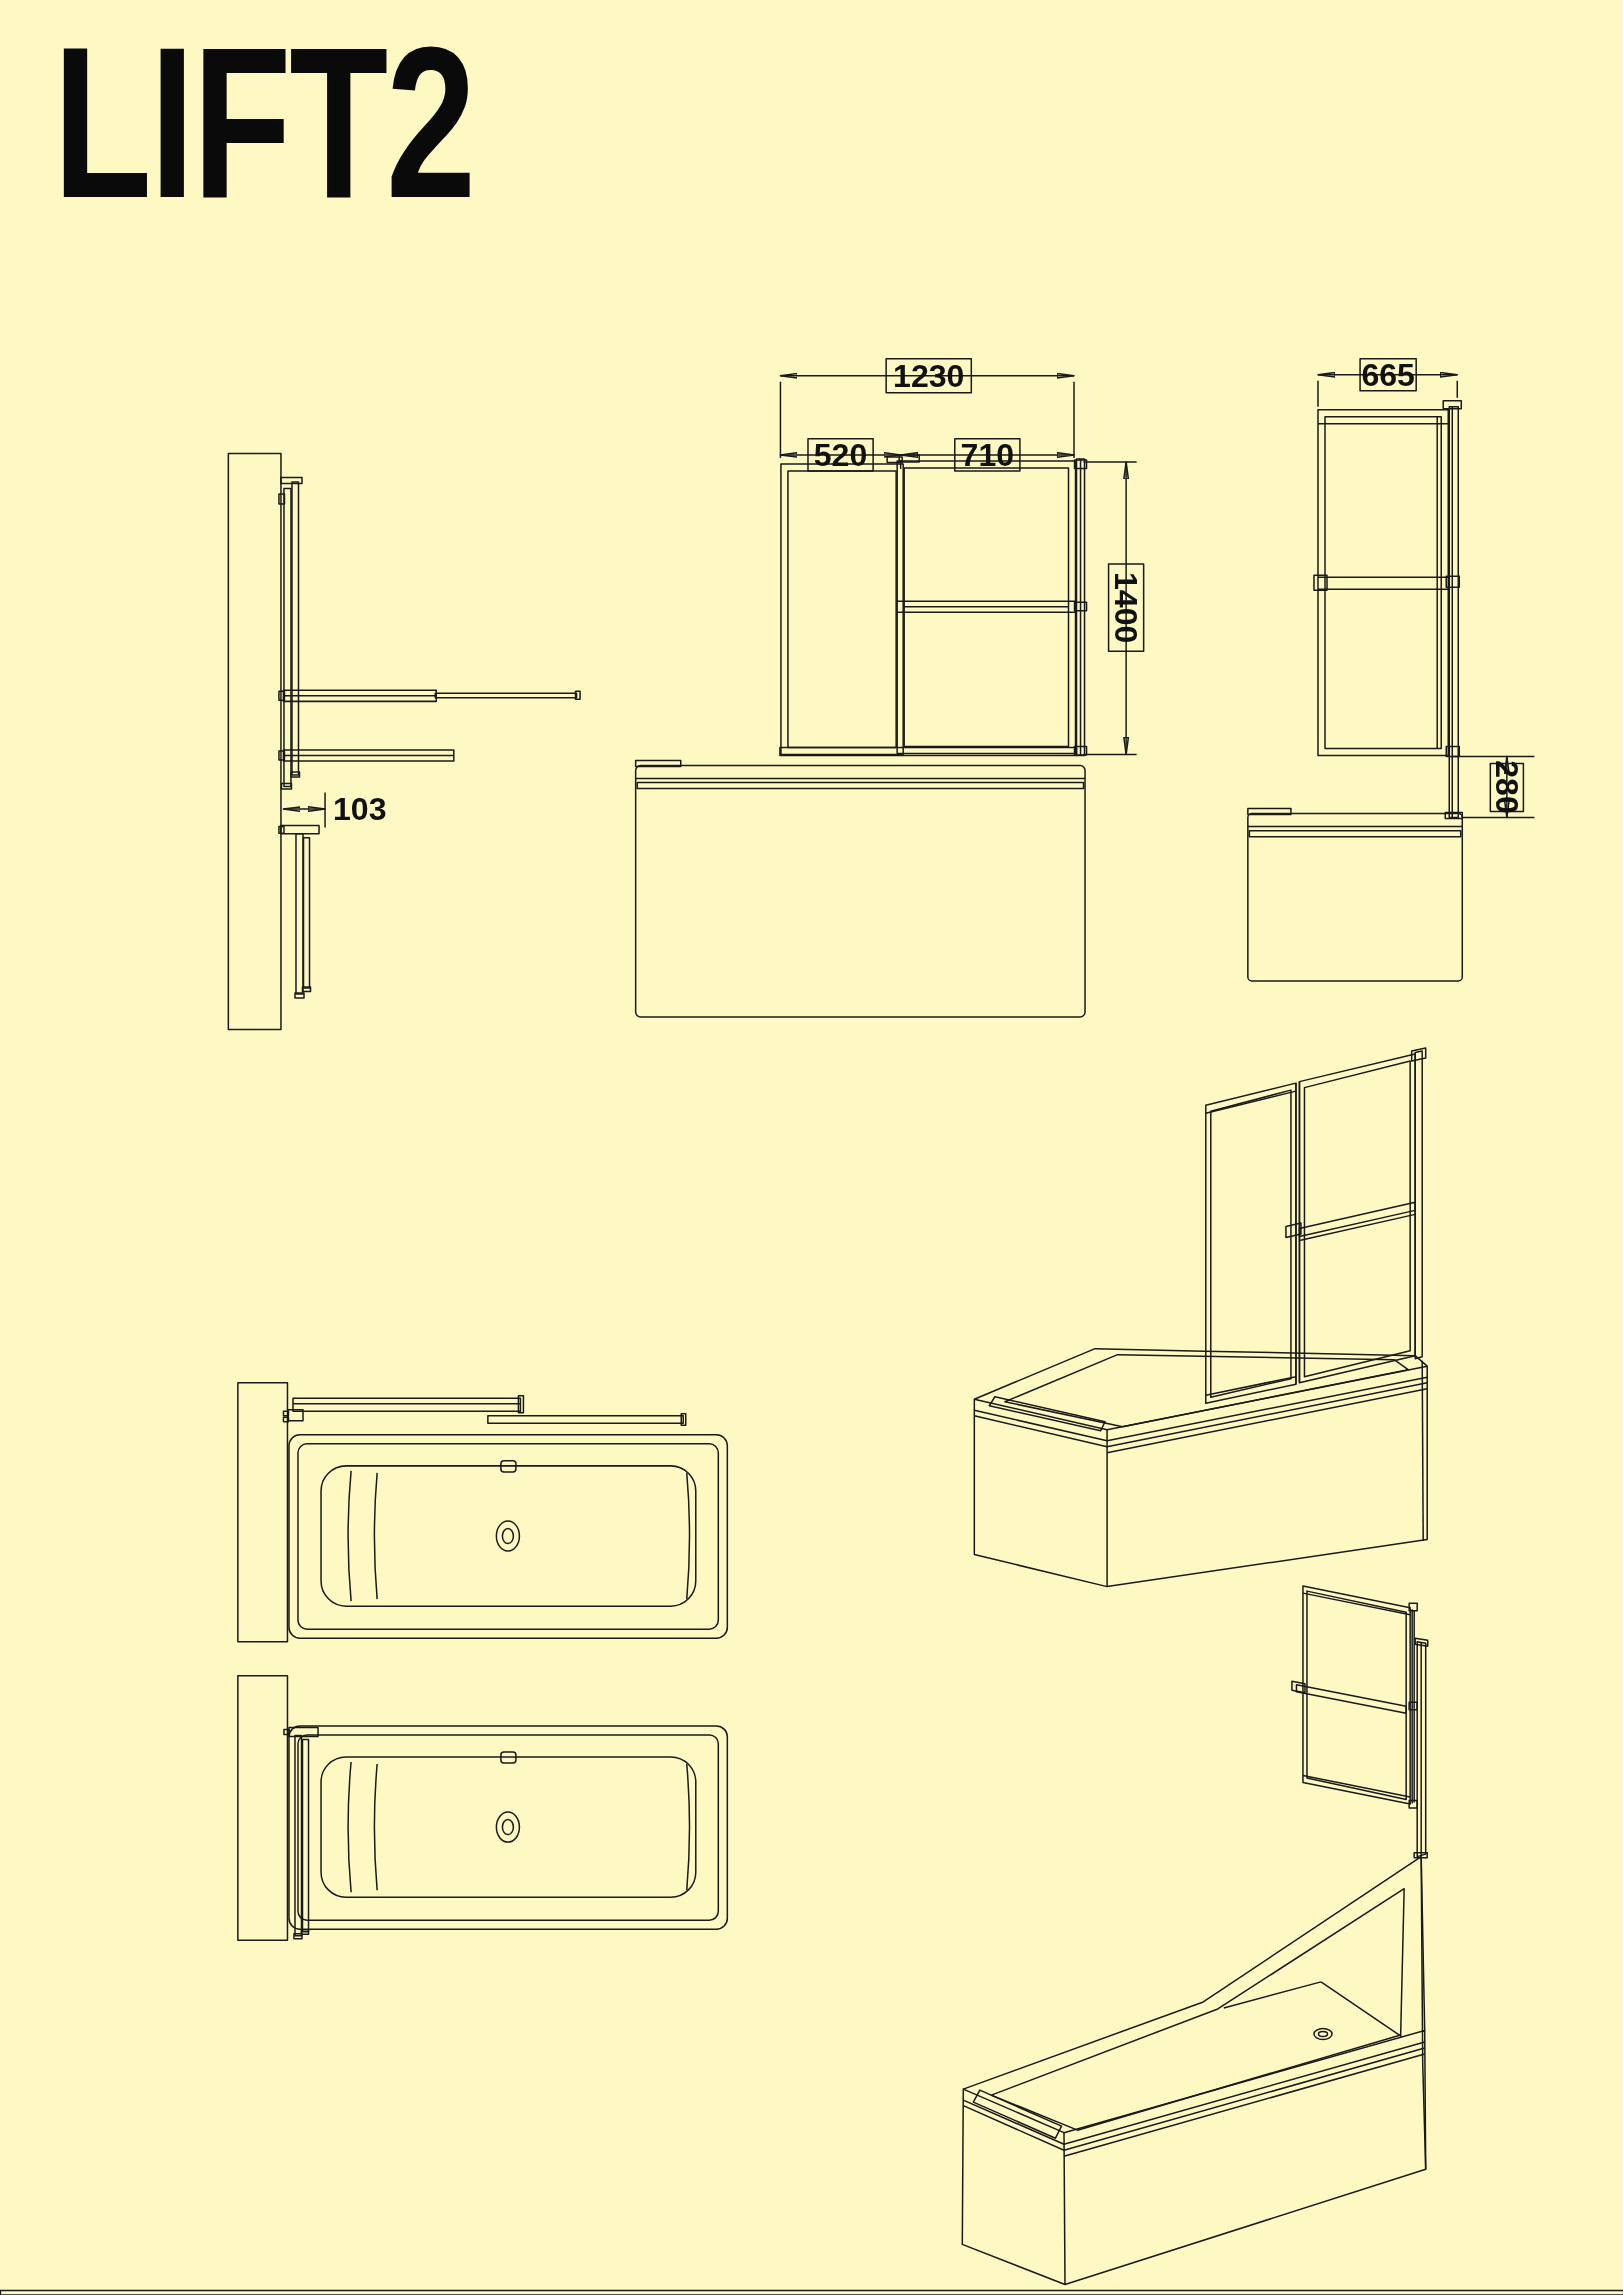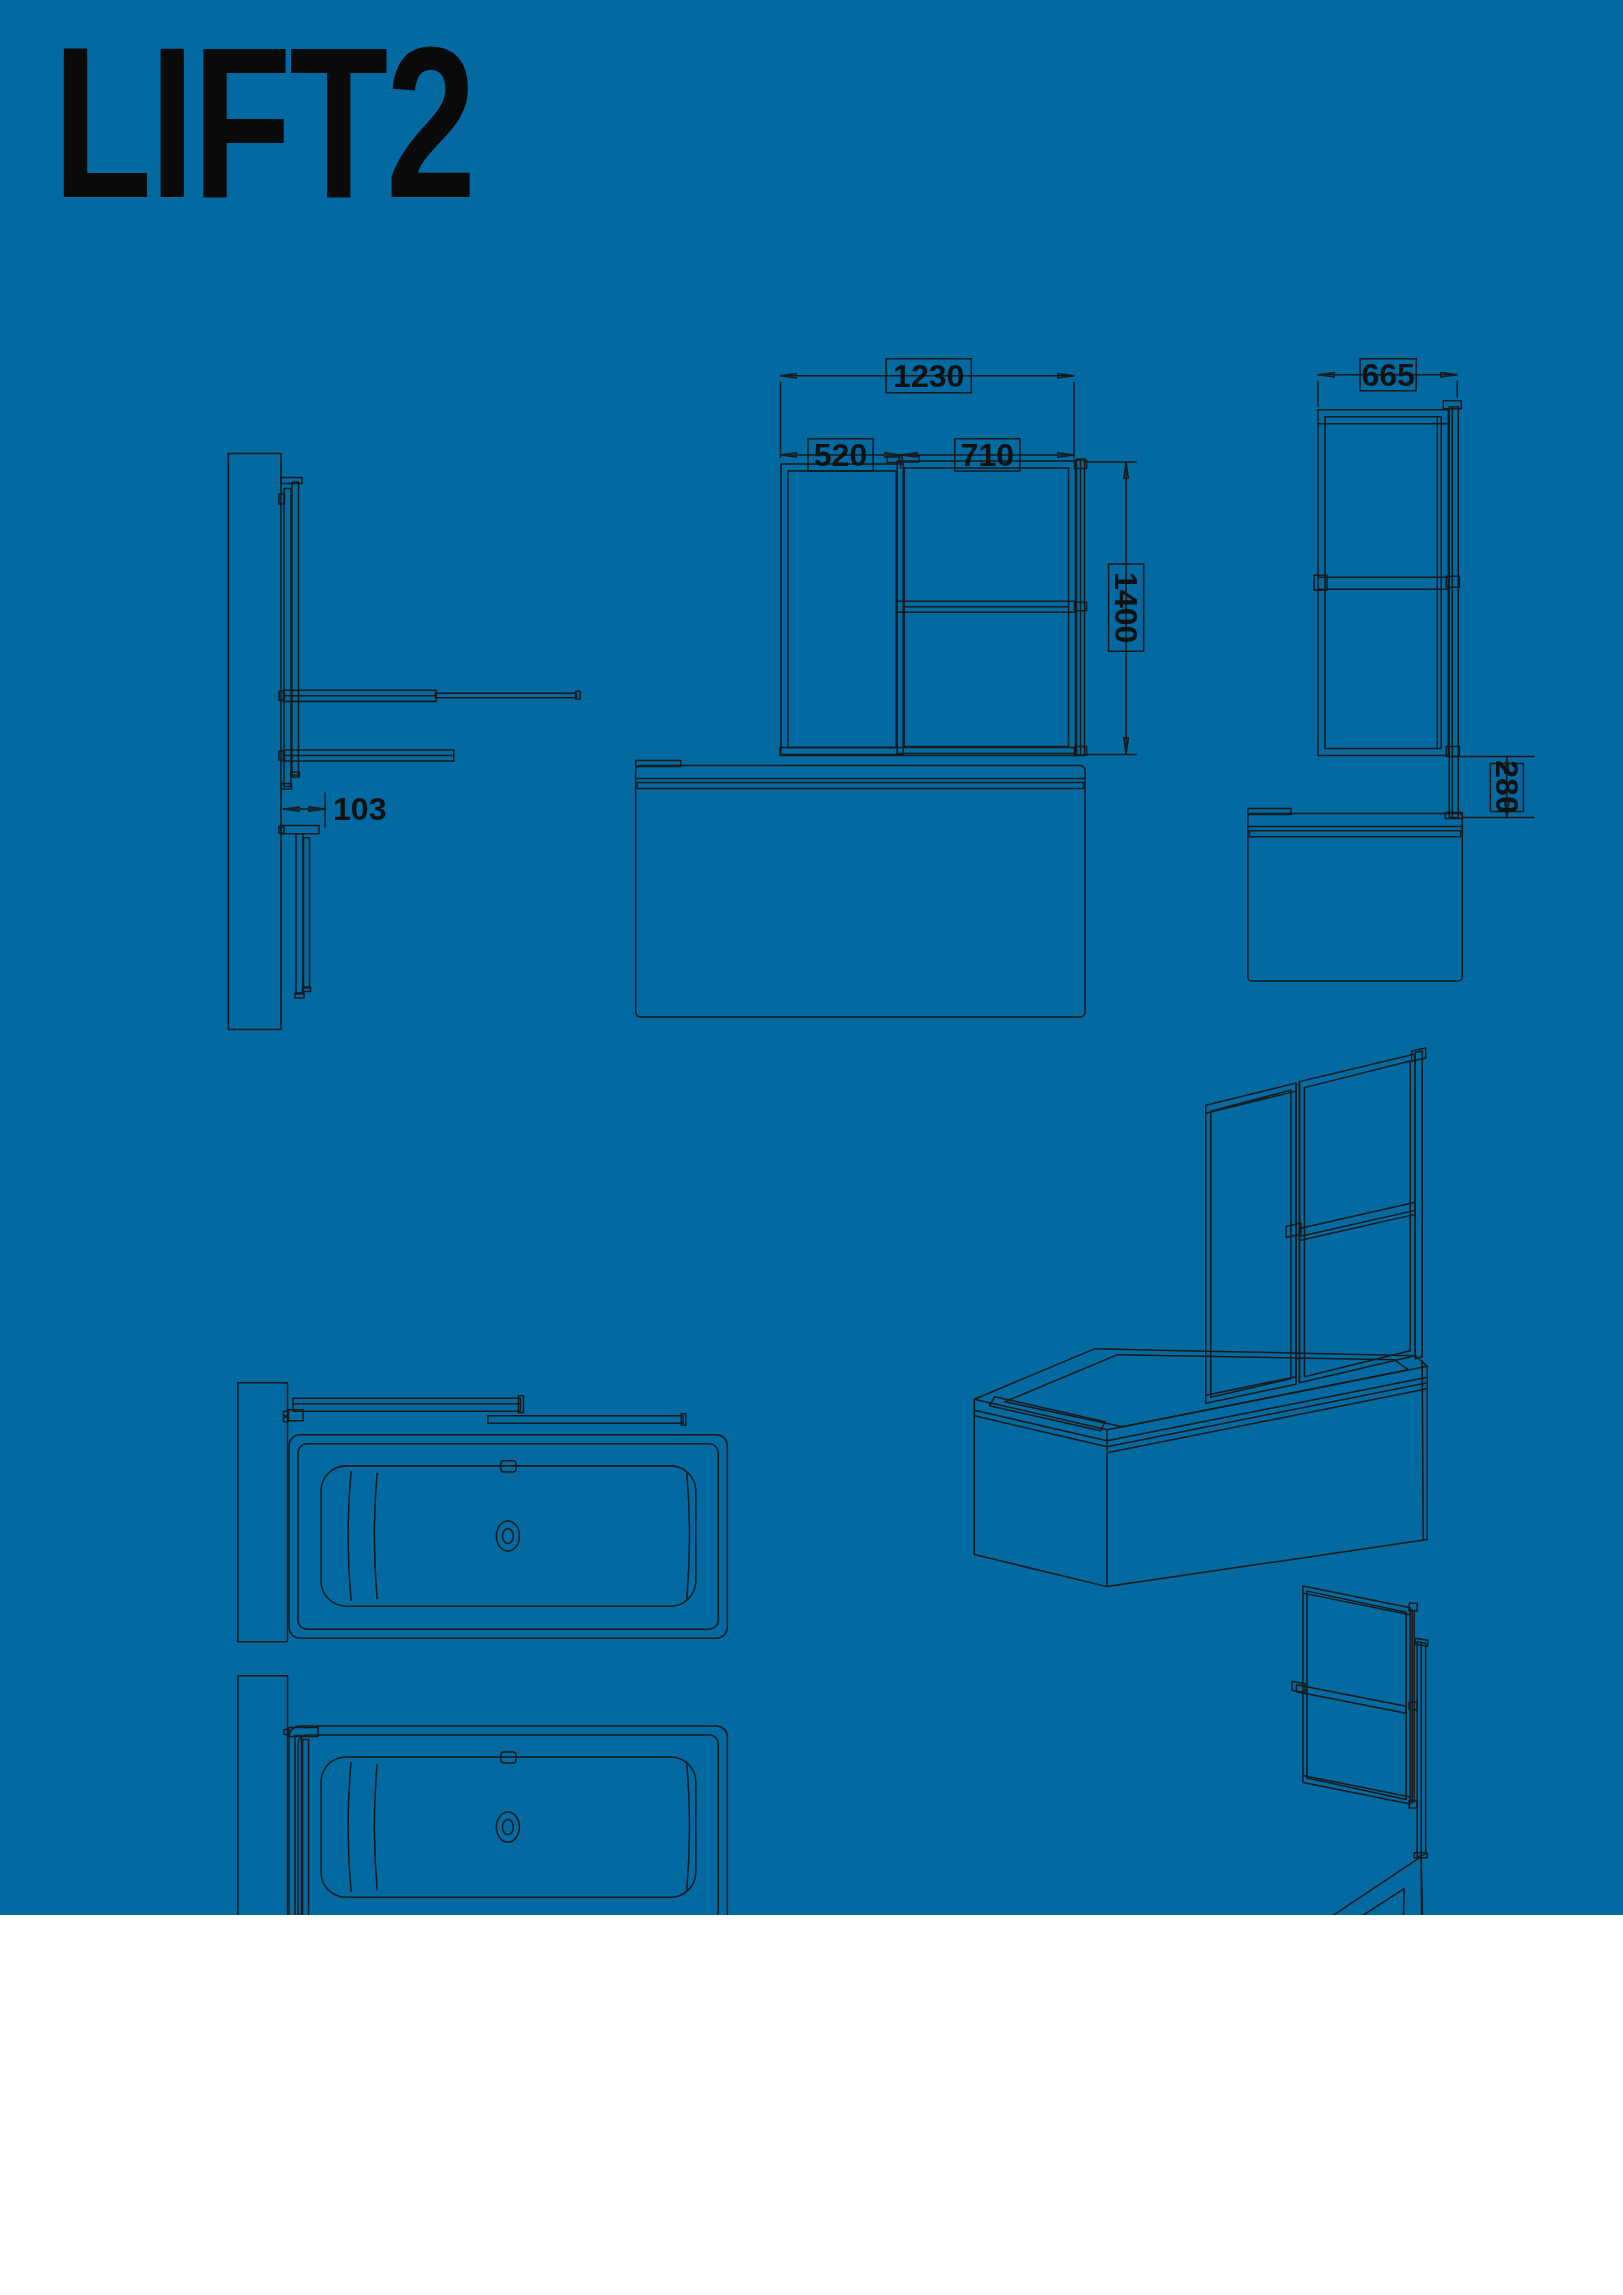--- a/index.html
+++ b/index.html
@@ -1,16 +1,16 @@
 <!DOCTYPE html>
 <html style="font-size:8px"><head>
 <meta charset="utf-8">
 <style>
   html,body{margin:0;padding:0;background:#fff;}
-  .page{position:relative;width:1624px;height:1915px;background:#0369a1;overflow:hidden;
+  .page{position:relative;width:1624px;height:2295px;background:#fef9c3;overflow:hidden;
         font-family:"Liberation Sans",sans-serif;}
   .title{position:absolute;left:53px;top:14px;margin:0;font-size:216px;line-height:1;
          font-weight:bold;color:#0a0a0a;transform:scaleX(0.75);transform-origin:left top;
          letter-spacing:-3px;white-space:nowrap;}
   .subtitle{position:absolute;left:56px;top:212px;font-size:51px;line-height:1.2;
             font-weight:normal;color:#0a0a0a;white-space:nowrap;}
   svg.sheet{position:absolute;left:0;top:0;width:1624px;height:2295px;}
   svg.sheet line, svg.sheet path, svg.sheet rect, svg.sheet ellipse{
       fill:none;stroke:#1a1a1a;stroke-width:3;stroke-linejoin:round;stroke-linecap:butt;}
   .thin{stroke-width:1.8;}

